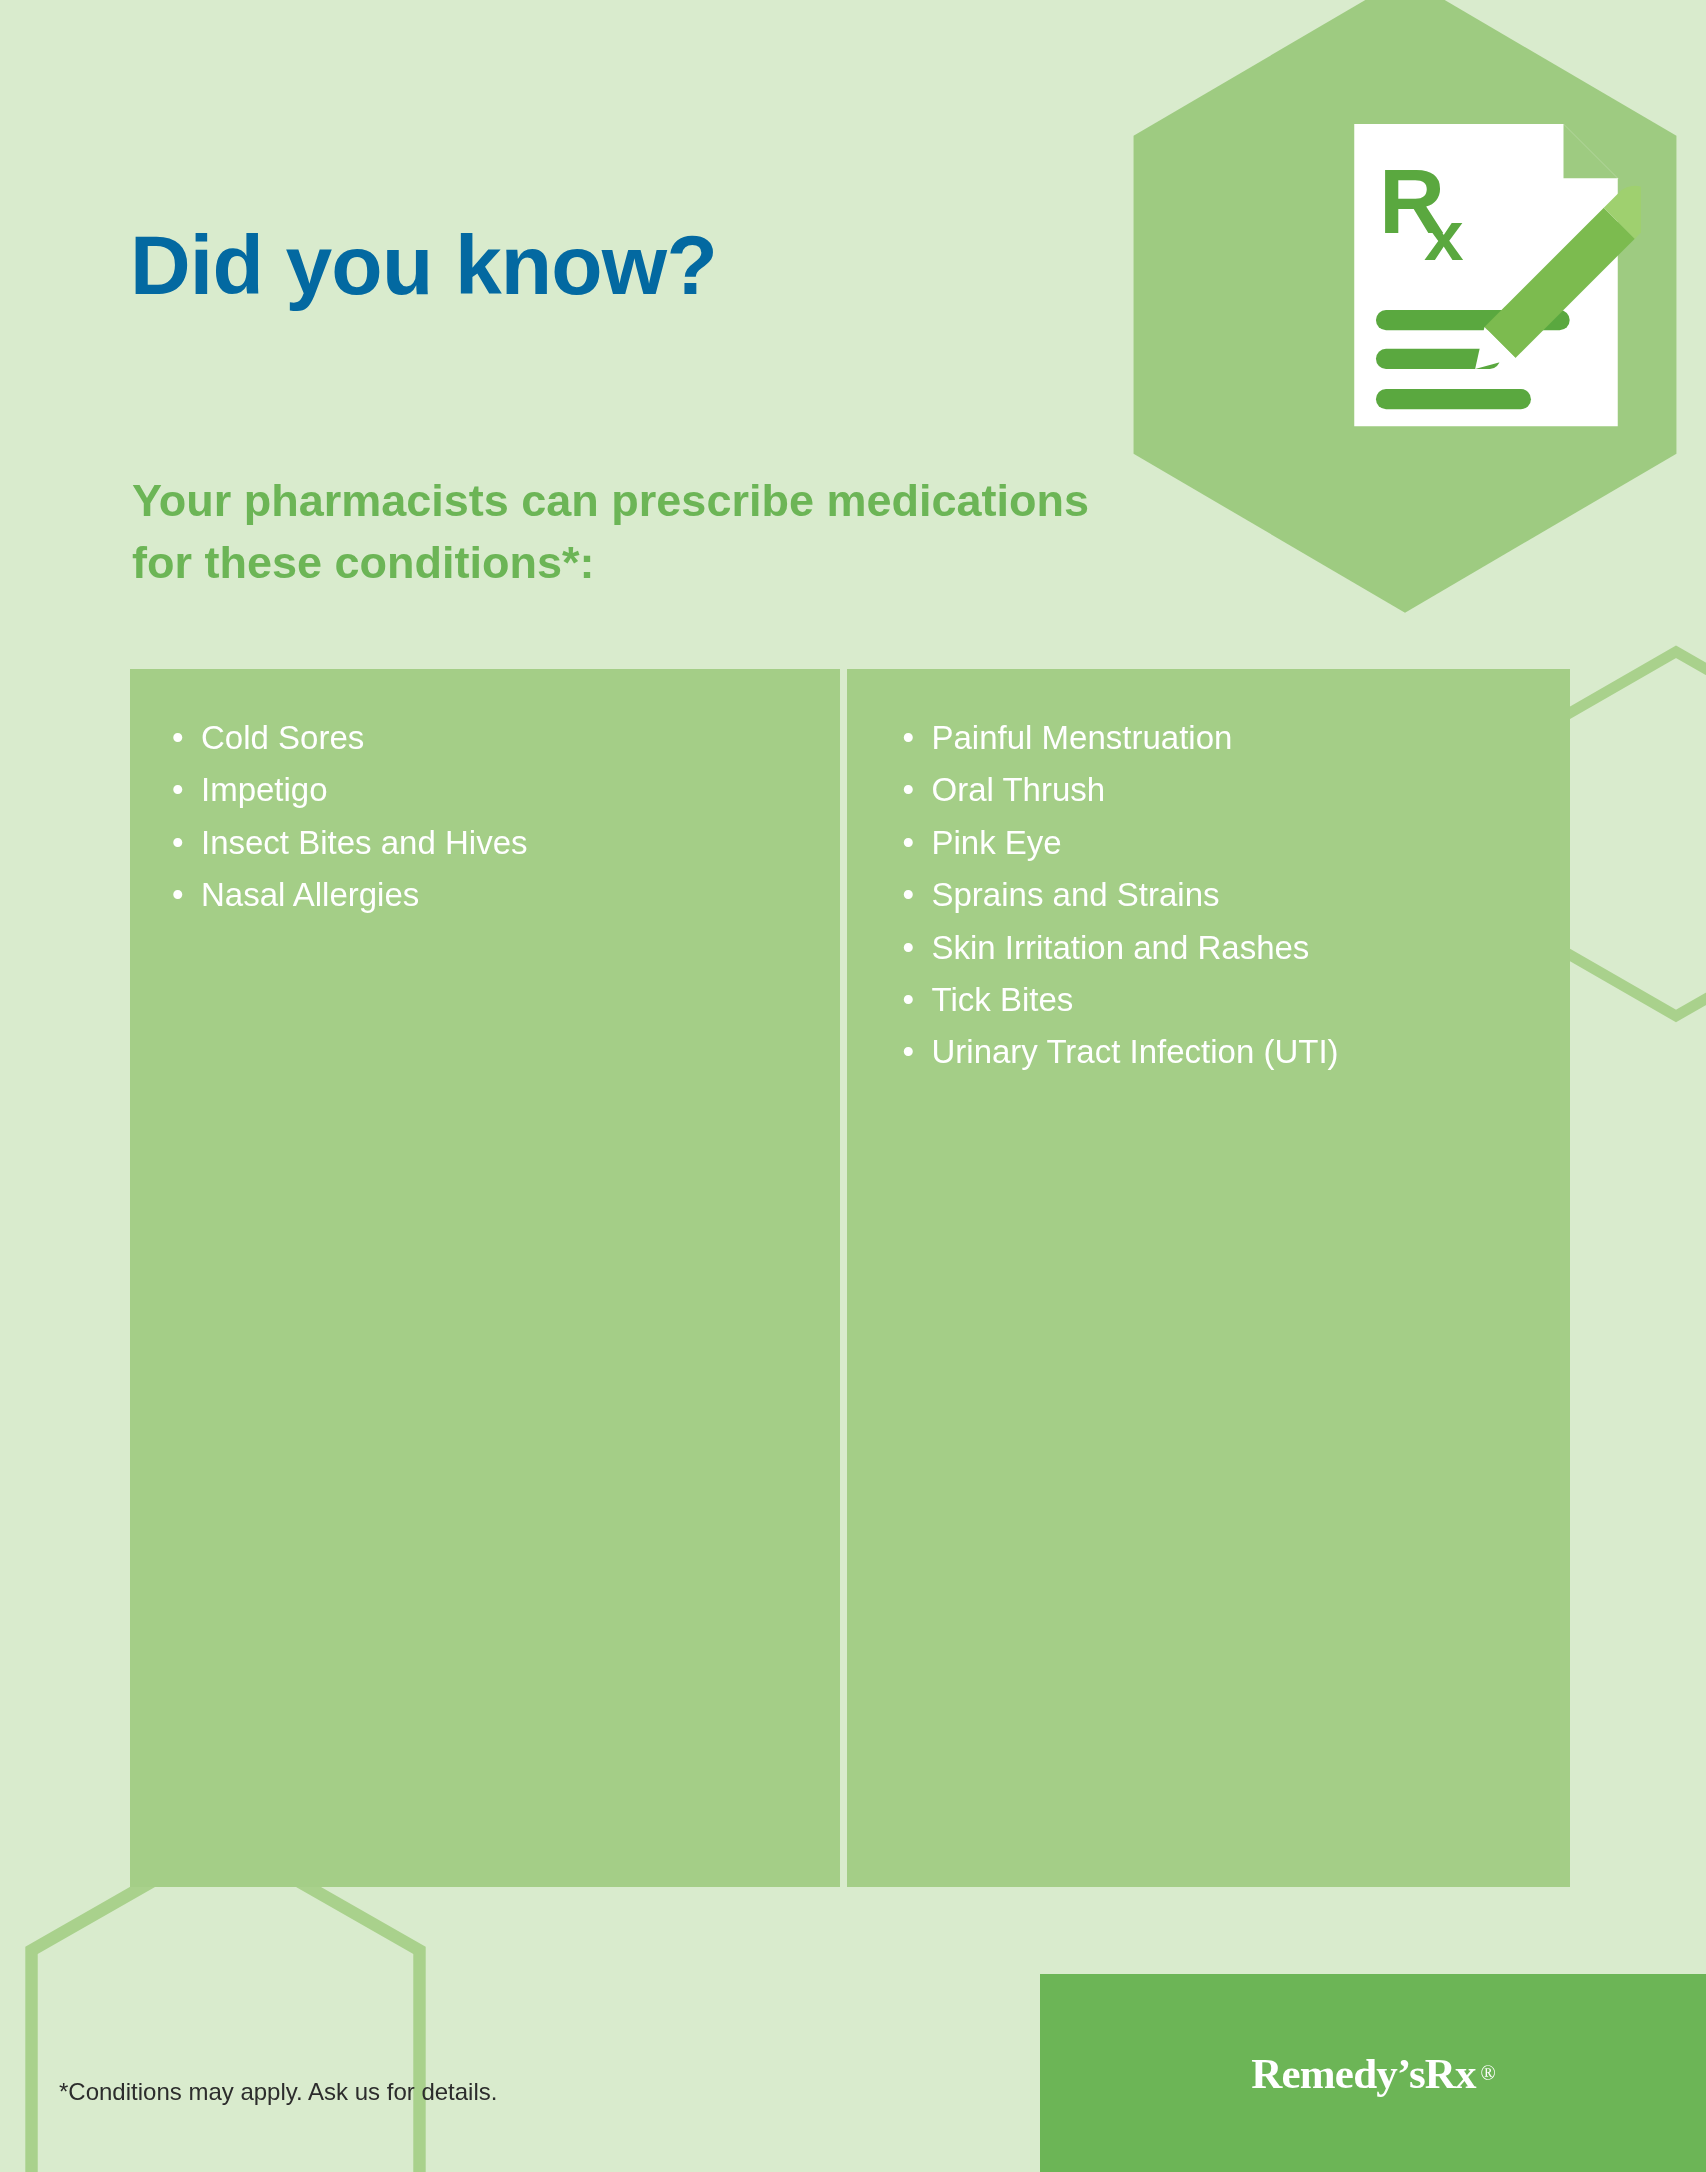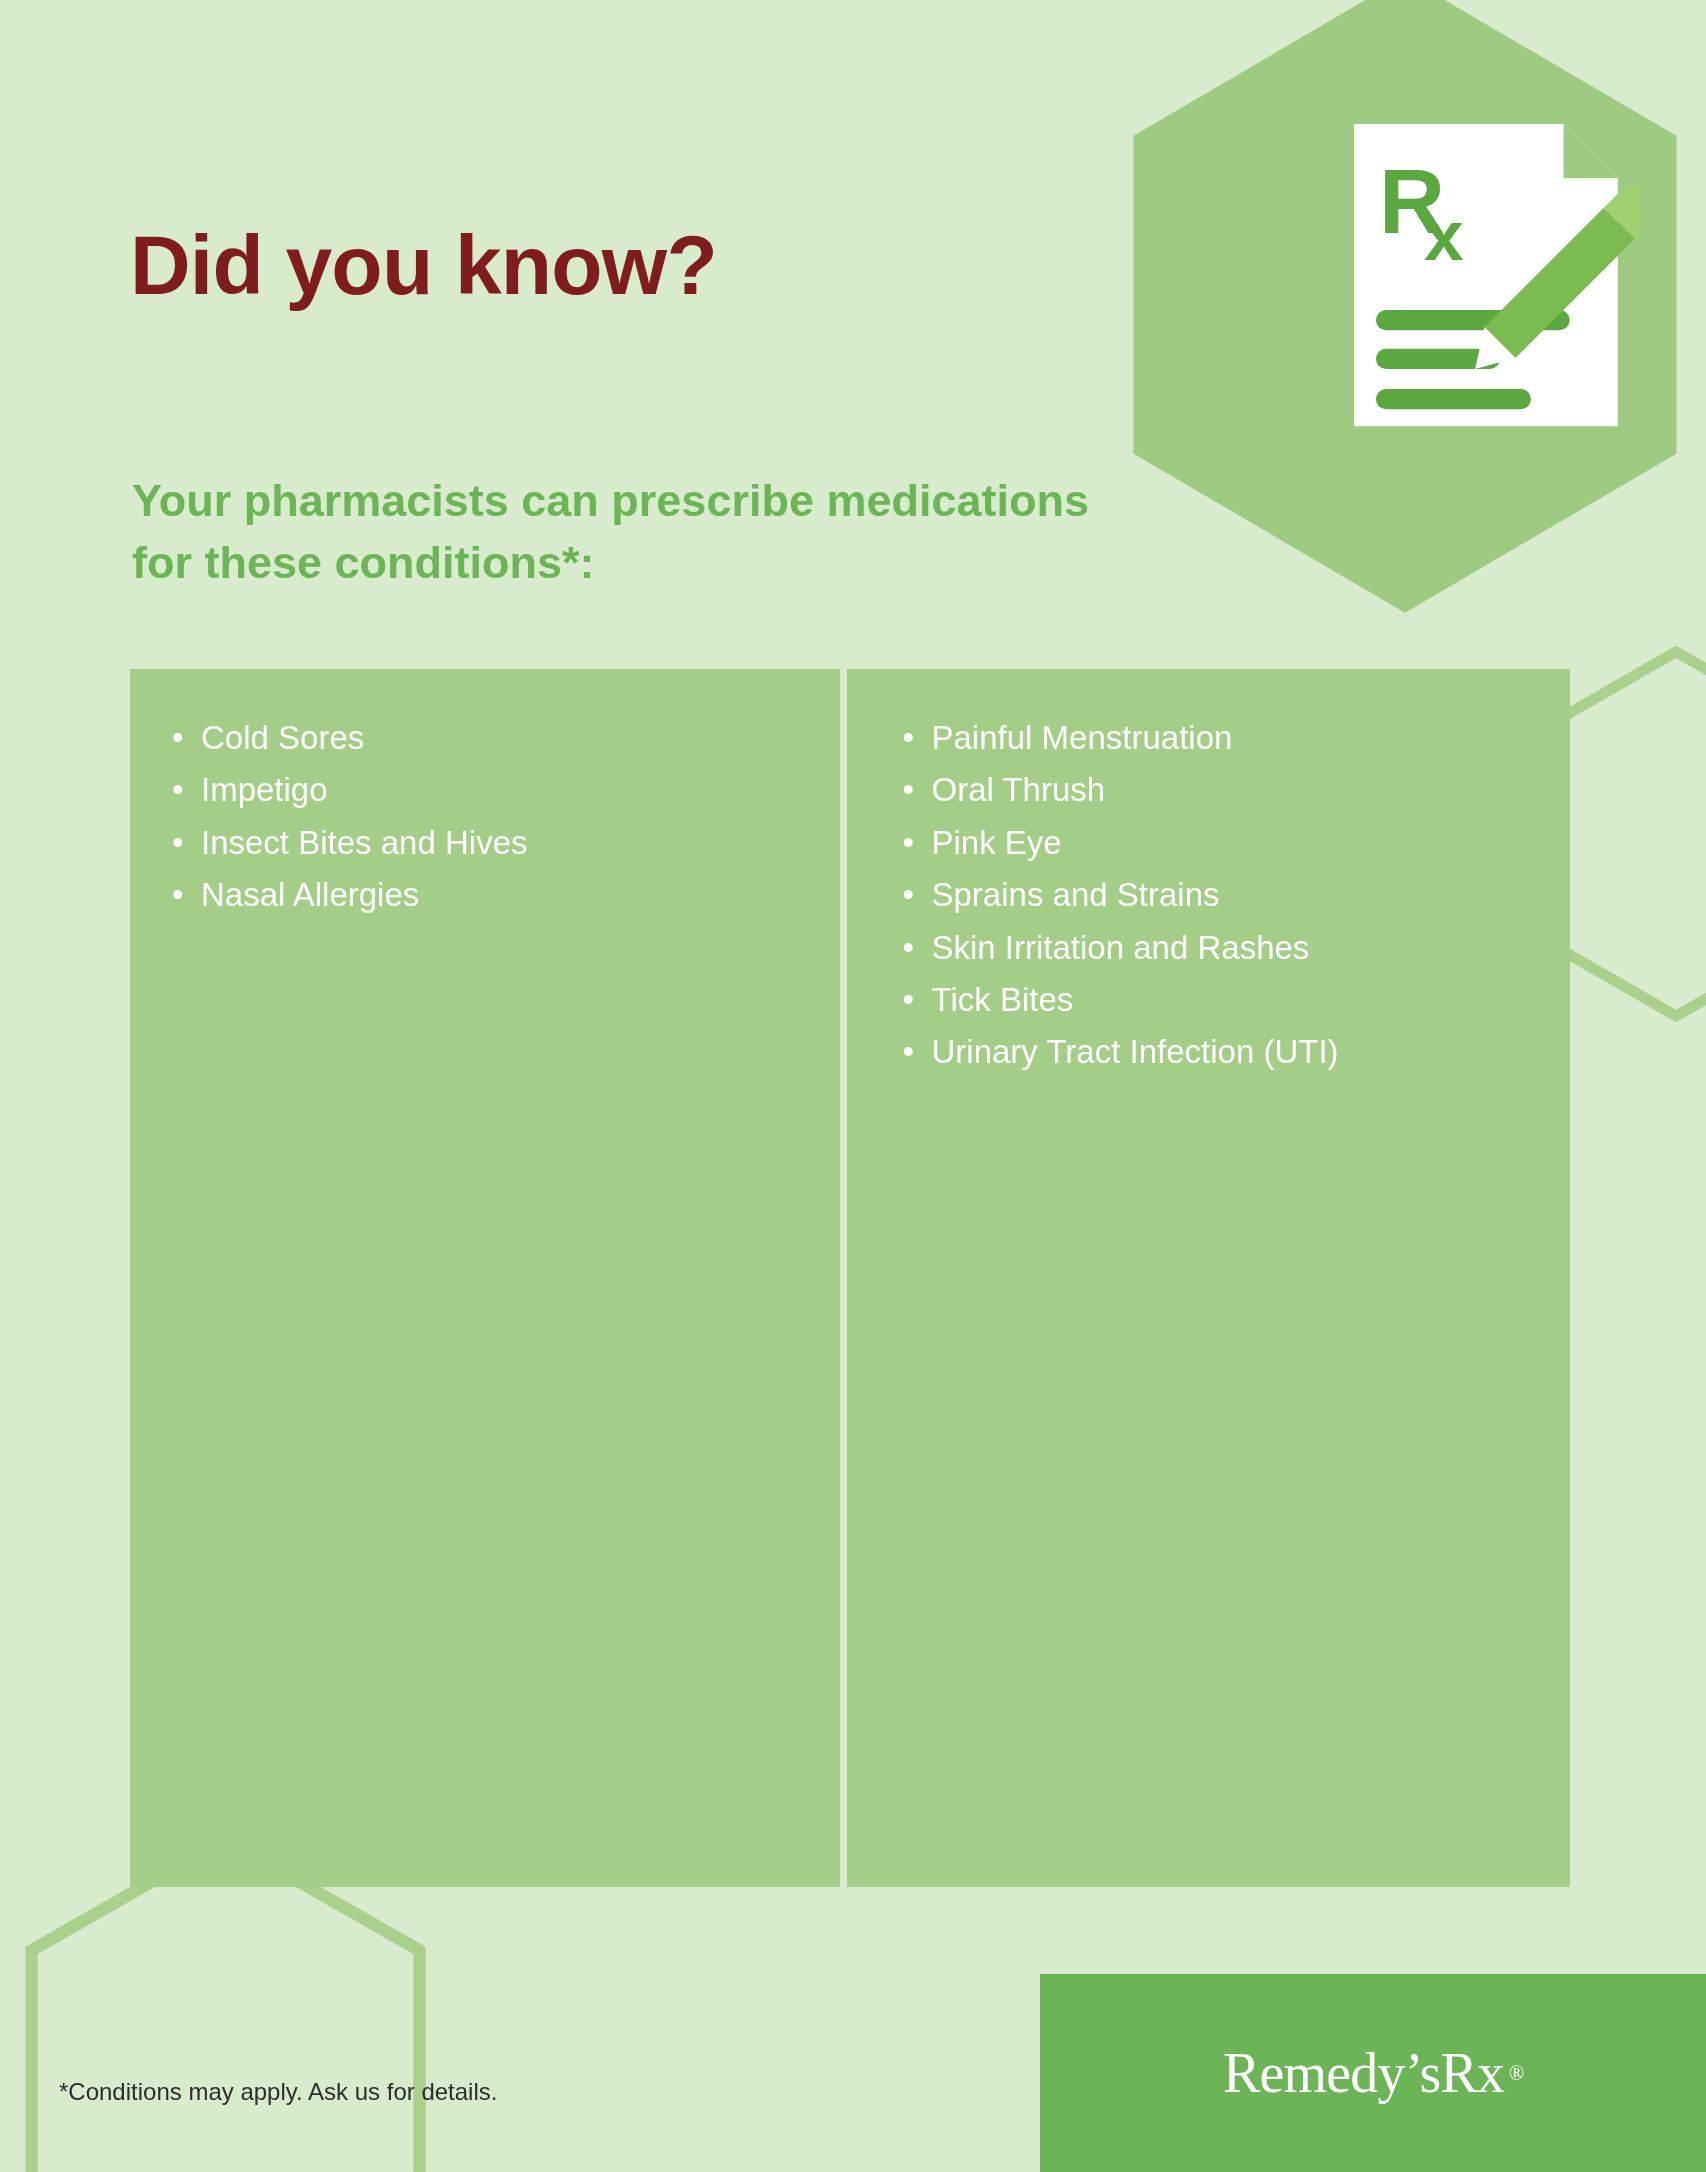--- a/index.html
+++ b/index.html
@@ -39,21 +39,21 @@
     height: 497px;
   }
 
   
   .headline {
     position: absolute;
     left: 130px;
     top: 167px;
     font-size: 84px;
     font-weight: bold;
-    color: #7f1d1d;
+    color: #0369a1;
     letter-spacing: -0.8px;
     line-height: 1;
   }
   .subhead {
     position: absolute;
     left: 132px;
     top: 433px;
     width: 978px;
     font-size: 45px;
     font-weight: bold;
@@ -133,22 +133,22 @@
     bottom: 0;
     width: 667px;
     height: 198px;
     display: flex;
     align-items: center;
     justify-content: center;
     color: #ffffff;
   }
   .brandmark .name {
     font-family: "Liberation Serif", serif;
-    font-size: 56px;
-    font-weight: normal;
+    font-size: 43px;
+    font-weight: bold;
     letter-spacing: -0.8px;
     white-space: nowrap;
   }
   .brandmark .reg {
     font-family: "Liberation Serif", serif;
     font-size: 20px;
     vertical-align: super;
     margin-left: 4.7px;
   }
 </style>

